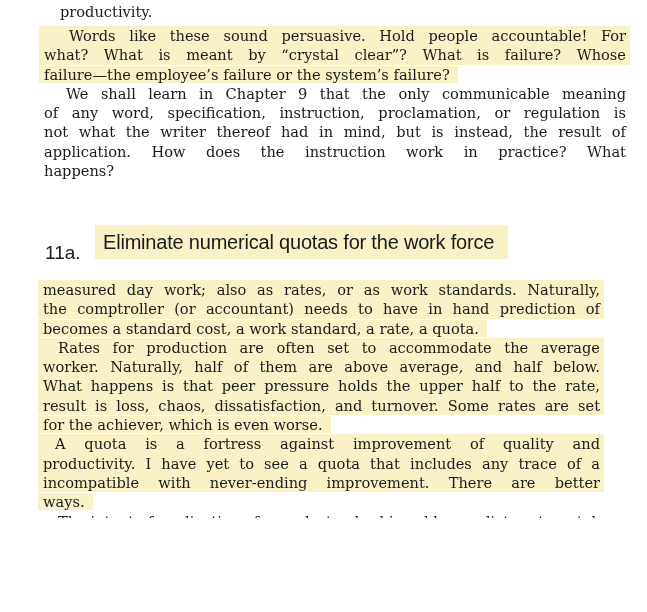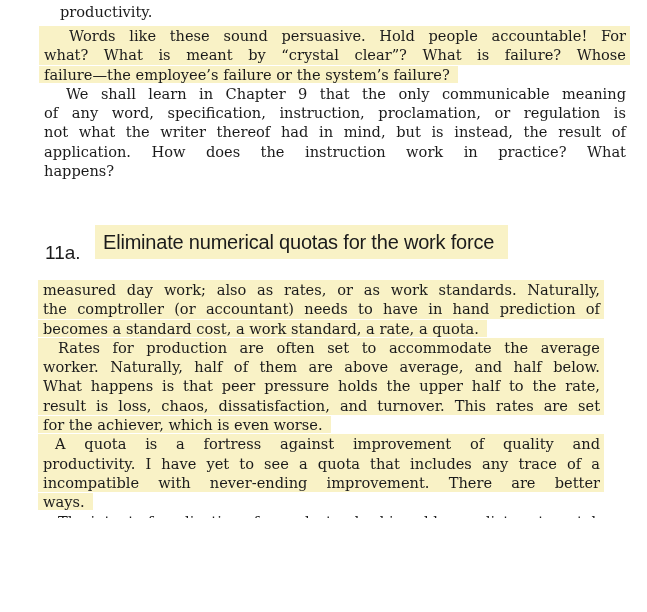--- a/index.html
+++ b/index.html
@@ -67,21 +67,21 @@
   <div class="body-block">
     <div>
       <div class="serifline hl">measured day work; also as rates, or as work standards. Naturally,</div>
       <div class="serifline hl">the comptroller (or accountant) needs to have in hand prediction of</div>
       <div class="serifline lastline"><span class="hlspan">becomes a standard cost, a work standard, a rate, a quota.</span></div>
     </div>
     <div>
       <div class="serifline hl ind-b1">Rates for production are often set to accommodate the average</div>
       <div class="serifline hl">worker. Naturally, half of them are above average, and half below.</div>
       <div class="serifline hl">What happens is that peer pressure holds the upper half to the rate,</div>
-      <div class="serifline hl">result is loss, chaos, dissatisfaction, and turnover. This rates are set</div>
+      <div class="serifline hl">result is loss, chaos, dissatisfaction, and turnover. Some rates are set</div>
       <div class="serifline lastline"><span class="hlspan">for the achiever, which is even worse.</span></div>
     </div>
     <div>
       <div class="serifline hl ind-b2">A quota is a fortress against improvement of quality and</div>
       <div class="serifline hl">productivity. I have yet to see a quota that includes any trace of a</div>
       <div class="serifline hl">incompatible with never-ending improvement. There are better</div>
       <div class="serifline lastline"><span class="hlspan">ways.</span></div>
     </div>
     <div class="clipwrap">
       <div class="serifline lastline ind-b1">The intent of application of a work standard is noble: predict costs, establish a ceiling on costs.</div>

